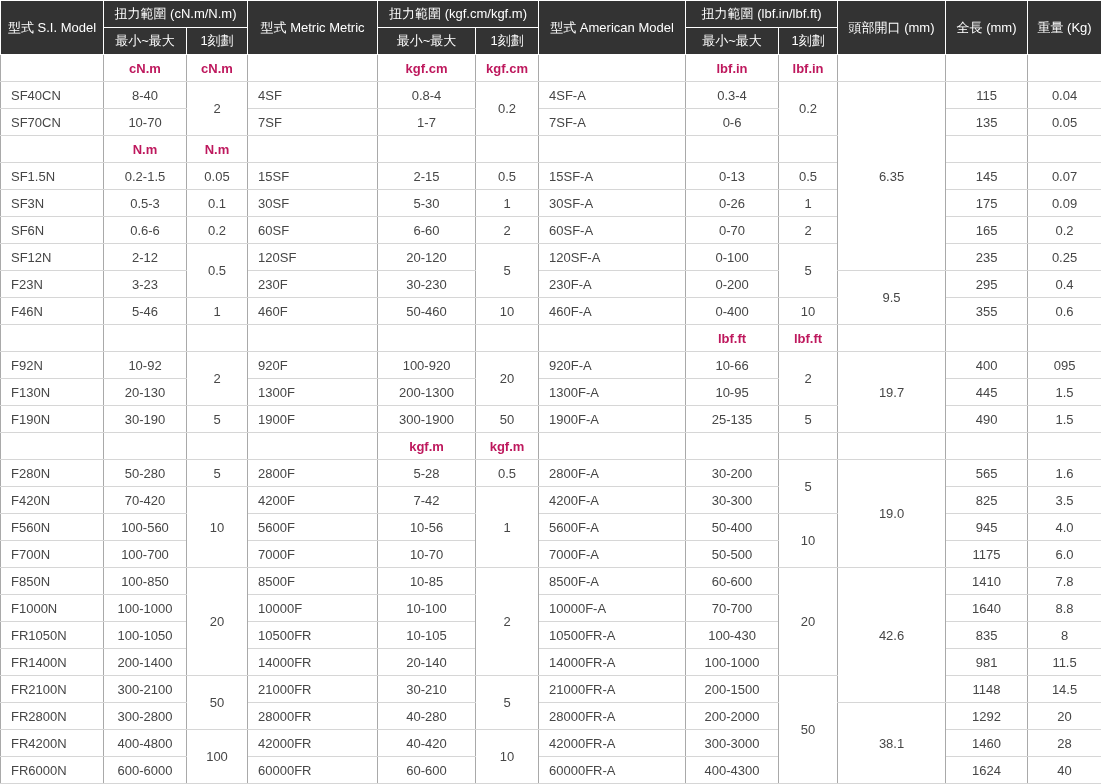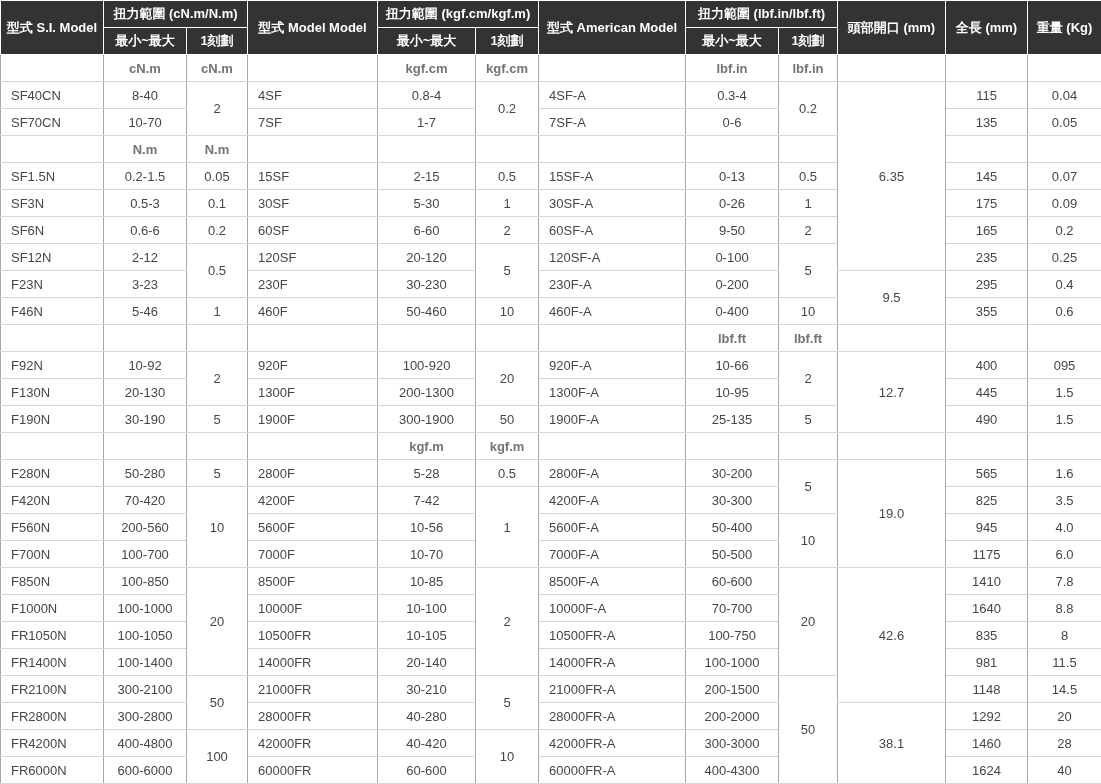--- a/index.html
+++ b/index.html
@@ -6,31 +6,31 @@
   body{font-family:"Liberation Sans","DejaVu Sans",sans-serif;}
   .page{width:1101px;}
   table{border-collapse:collapse;table-layout:fixed;width:1101px;}
   col.c1{width:103px}col.c2{width:83px}col.c3{width:61px}
   col.c4{width:130px}col.c5{width:98px}col.c6{width:63px}
   col.c7{width:147px}col.c8{width:93px}col.c9{width:59px}
   col.c10{width:108px}col.c11{width:82px}col.c12{width:74px}
   thead tr{height:27px;}
   tbody tr{height:27px;}
   th{
-    background:#333333;color:#ffffff;font-weight:bold;font-size:13px;
+    background:#333333;color:#ffffff;font-weight:normal;font-size:13px;
     border:1px solid #ffffff;padding:0 2px;text-align:center;
   }
   td{
     font-size:13px;color:#464646;text-align:center;padding:0 2px;
     border-top:1px solid #d6d6d6;border-bottom:1px solid #d6d6d6;
     border-left:1px solid #a9a9a9;border-right:1px solid #a9a9a9;
     background:#ffffff;white-space:nowrap;overflow:hidden;
   }
   td.model{text-align:left;padding-left:10px;}
-  td.b{font-weight:bold;color:#737373;}
+  td.b{font-weight:bold;color:#be185d;}
   table{border:1px solid #a9a9a9;border-top:none;}
 </style>
 </head>
 <body>
 
 <div class="page">
   <table>
     <colgroup>
       <col class="c1">
         <col class="c2">
@@ -42,21 +42,21 @@
         <col class="c8">
       <col class="c9">
         <col class="c10">
         <col class="c11">
         <col class="c12">
     </colgroup>
     <thead>
         <tr>
           <th rowspan="2">型式 S.I. Model</th>
           <th colspan="2">扭力範圍 (cN.m/N.m)</th>
-          <th rowspan="2">型式 Model Model</th>
+          <th rowspan="2">型式 Metric Metric</th>
           <th colspan="2">扭力範圍 (kgf.cm/kgf.m)</th>
           <th rowspan="2">型式 American Model</th>
           <th colspan="2">扭力範圍 (lbf.in/lbf.ft)</th>
           <th rowspan="2">頭部開口 (mm)</th>
           <th rowspan="2">全長 (mm)</th>
           <th rowspan="2">重量 (Kg)</th>
         </tr>
         <tr>
           <th>最小~最大</th>
           <th>1刻劃</th>
@@ -145,21 +145,21 @@
           <td>0.09</td>
         </tr>
         <tr>
           <td class="model">SF6N</td>
           <td>0.6-6</td>
           <td>0.2</td>
           <td class="model">60SF</td>
           <td>6-60</td>
           <td>2</td>
           <td class="model">60SF-A</td>
-          <td>9-50</td>
+          <td>0-70</td>
           <td>2</td>
           <td>165</td>
           <td>0.2</td>
         </tr>
         <tr>
           <td class="model">SF12N</td>
           <td>2-12</td>
           <td rowspan="2">0.5</td>
           <td class="model">120SF</td>
           <td>20-120</td>
@@ -211,21 +211,21 @@
         <tr>
           <td class="model">F92N</td>
           <td>10-92</td>
           <td rowspan="2">2</td>
           <td class="model">920F</td>
           <td>100-920</td>
           <td rowspan="2">20</td>
           <td class="model">920F-A</td>
           <td>10-66</td>
           <td rowspan="2">2</td>
-          <td rowspan="3">12.7</td>
+          <td rowspan="3">19.7</td>
           <td>400</td>
           <td>095</td>
         </tr>
         <tr>
           <td class="model">F130N</td>
           <td>20-130</td>
           <td class="model">1300F</td>
           <td>200-1300</td>
           <td class="model">1300F-A</td>
           <td>10-95</td>
@@ -280,21 +280,21 @@
           <td class="model">4200F</td>
           <td>7-42</td>
           <td rowspan="3">1</td>
           <td class="model">4200F-A</td>
           <td>30-300</td>
           <td>825</td>
           <td>3.5</td>
         </tr>
         <tr>
           <td class="model">F560N</td>
-          <td>200-560</td>
+          <td>100-560</td>
           <td class="model">5600F</td>
           <td>10-56</td>
           <td class="model">5600F-A</td>
           <td>50-400</td>
           <td rowspan="2">10</td>
           <td>945</td>
           <td>4.0</td>
         </tr>
         <tr>
           <td class="model">F700N</td>
@@ -329,27 +329,27 @@
           <td>70-700</td>
           <td>1640</td>
           <td>8.8</td>
         </tr>
         <tr>
           <td class="model">FR1050N</td>
           <td>100-1050</td>
           <td class="model">10500FR</td>
           <td>10-105</td>
           <td class="model">10500FR-A</td>
-          <td>100-750</td>
+          <td>100-430</td>
           <td>835</td>
           <td>8</td>
         </tr>
         <tr>
           <td class="model">FR1400N</td>
-          <td>100-1400</td>
+          <td>200-1400</td>
           <td class="model">14000FR</td>
           <td>20-140</td>
           <td class="model">14000FR-A</td>
           <td>100-1000</td>
           <td>981</td>
           <td>11.5</td>
         </tr>
         <tr>
           <td class="model">FR2100N</td>
           <td>300-2100</td>

